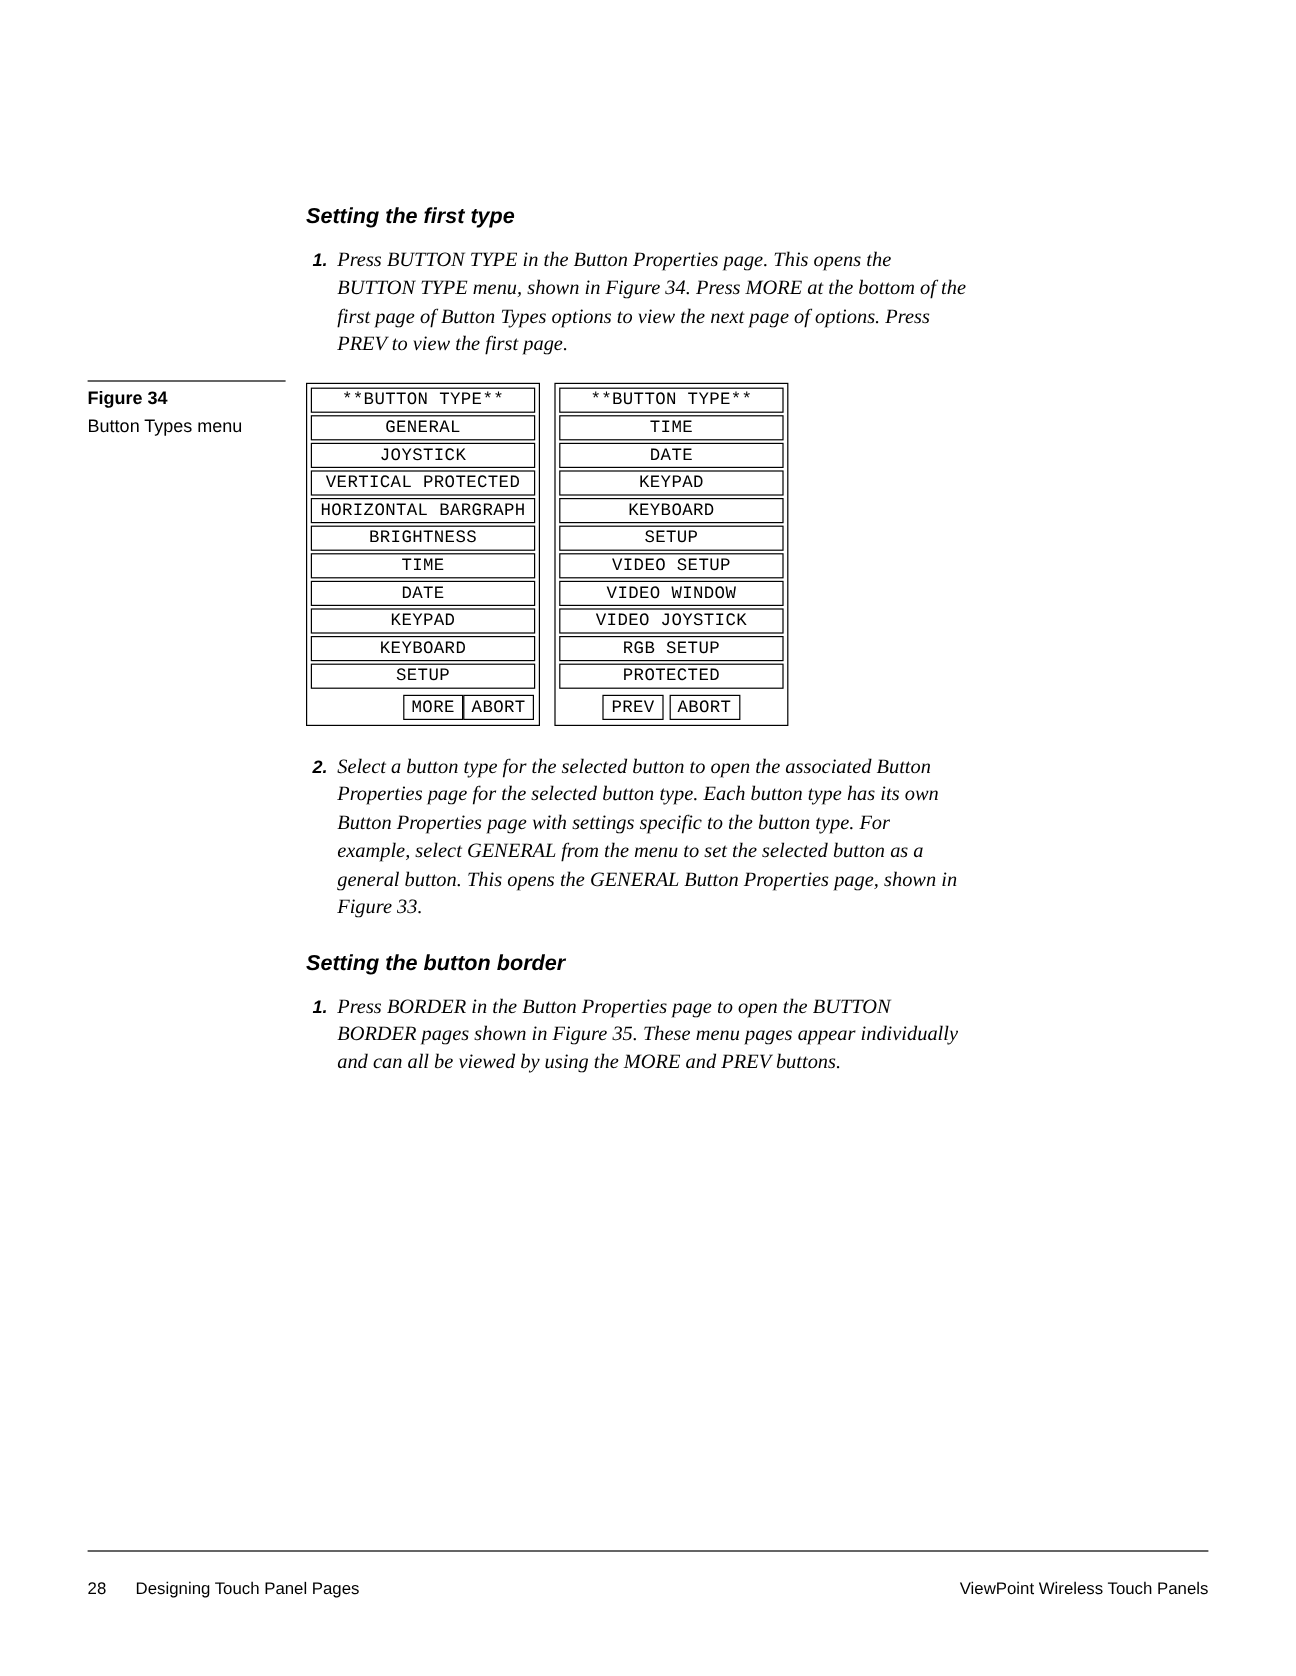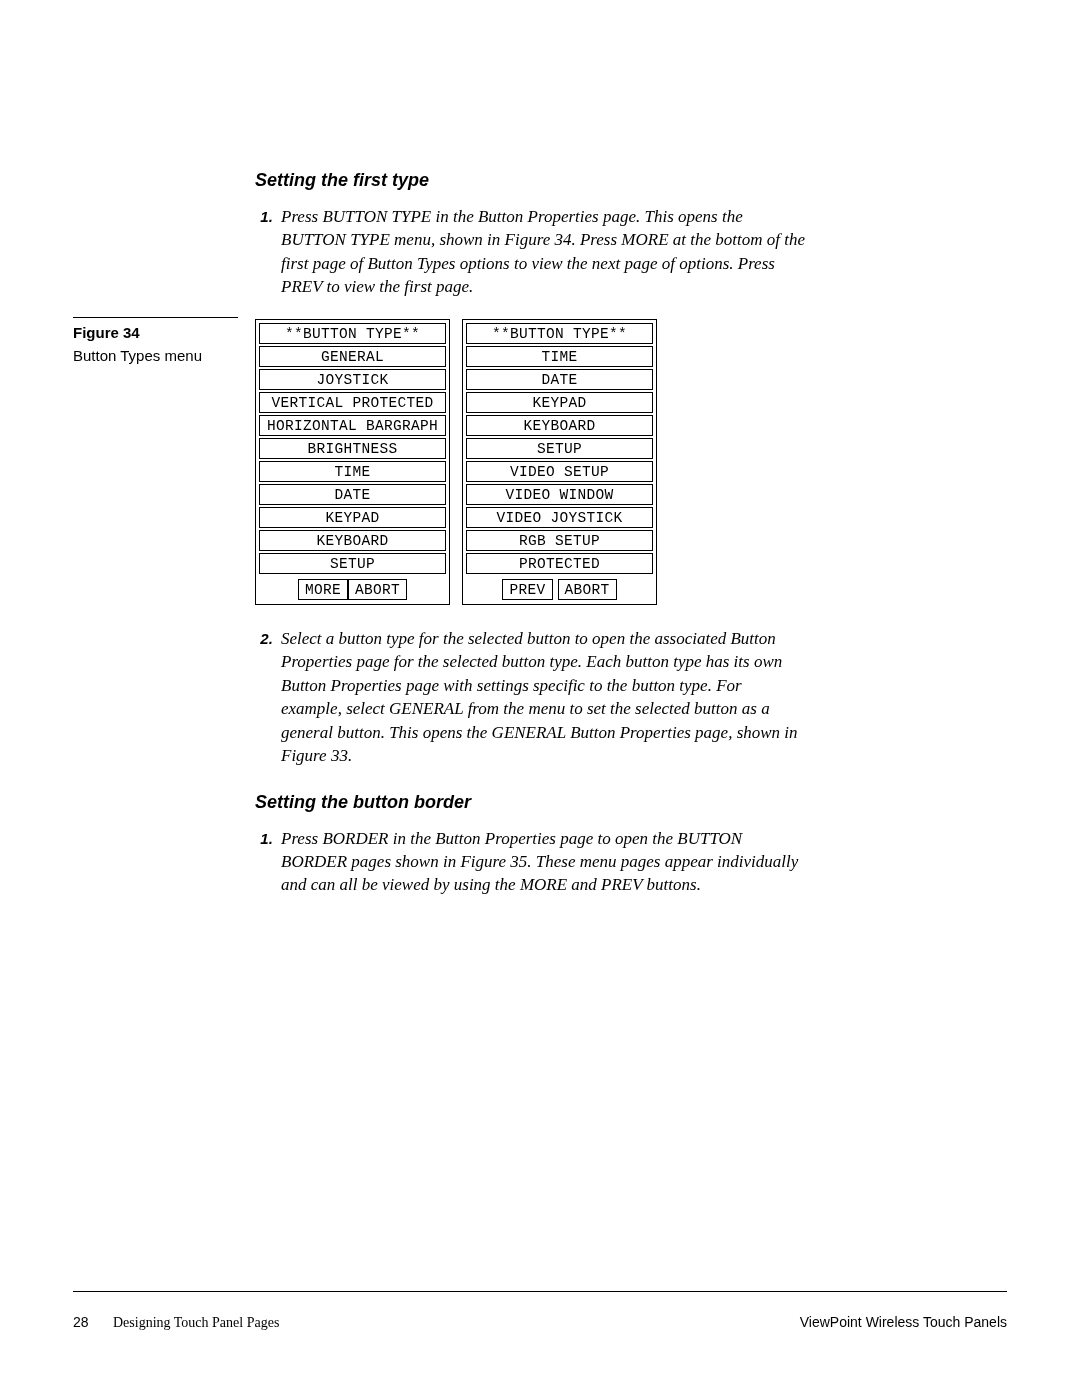--- a/index.html
+++ b/index.html
@@ -85,21 +85,21 @@
   }
   .menu-panel .option.header {
     font-weight: normal;
   }
   .menu-panel .nav-row {
     display: flex;
     justify-content: space-between;
     padding: 3px 1px 1px 1px;
   }
   .menu-panel.left .nav-row {
-    justify-content: center;
+    justify-content: flex-end;
   }
   .menu-panel.right .nav-row {
     justify-content: center;
     gap: 5px;
   }
   .menu-panel .nav-btn {
     border: 1.5px solid #000;
     font-family: "Lucida Console", "Courier New", monospace;
     font-size: 14.5px;
     padding: 2px 6px 1px 6px;
@@ -115,21 +115,20 @@
     font-family: Helvetica, Arial, sans-serif;
     font-size: 14px;
     display: flex;
     align-items: baseline;
   }
   .footer .page-no {
     width: 40px;
   }
   .footer .section {
     flex: 1;
-    font-family: Liberation Serif, serif;
   }
   .footer .doc-title {
     text-align: right;
   }
 </style>
 </head>
 <body>
 
 <div class="page">
 

